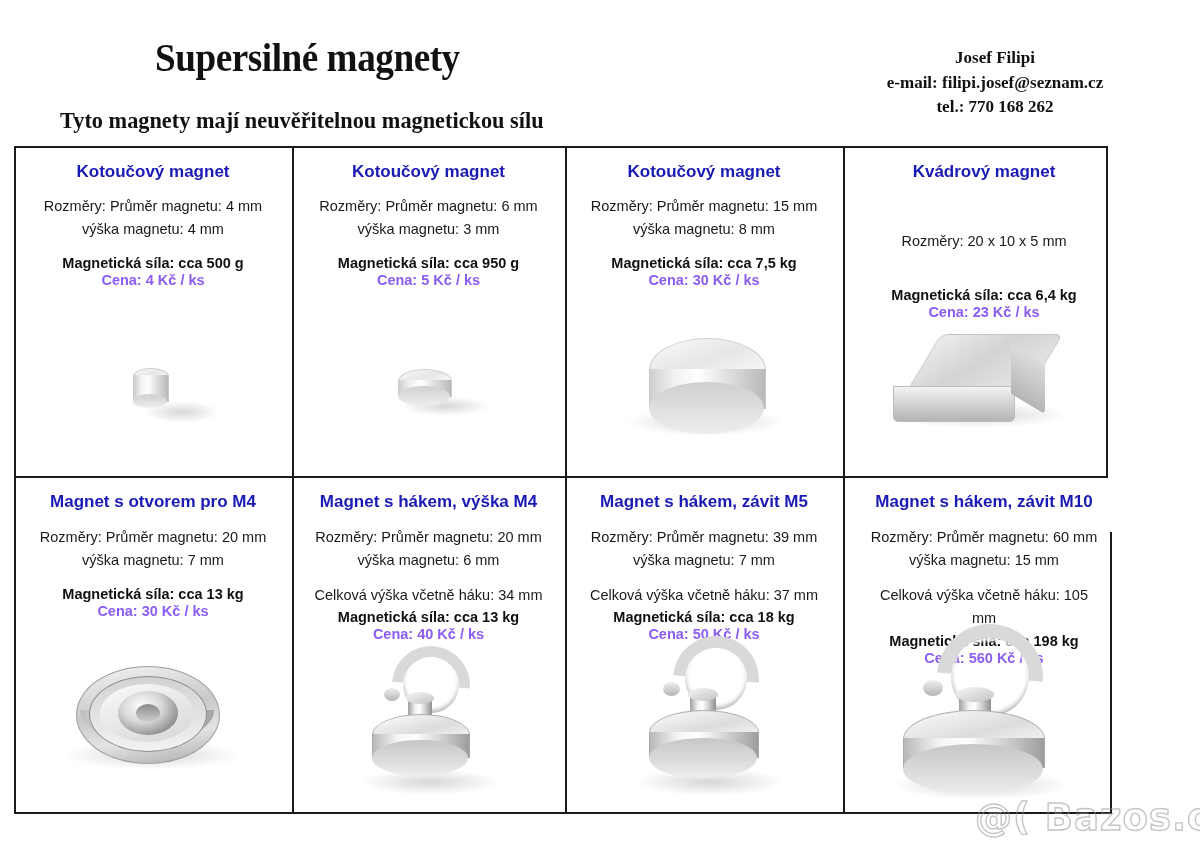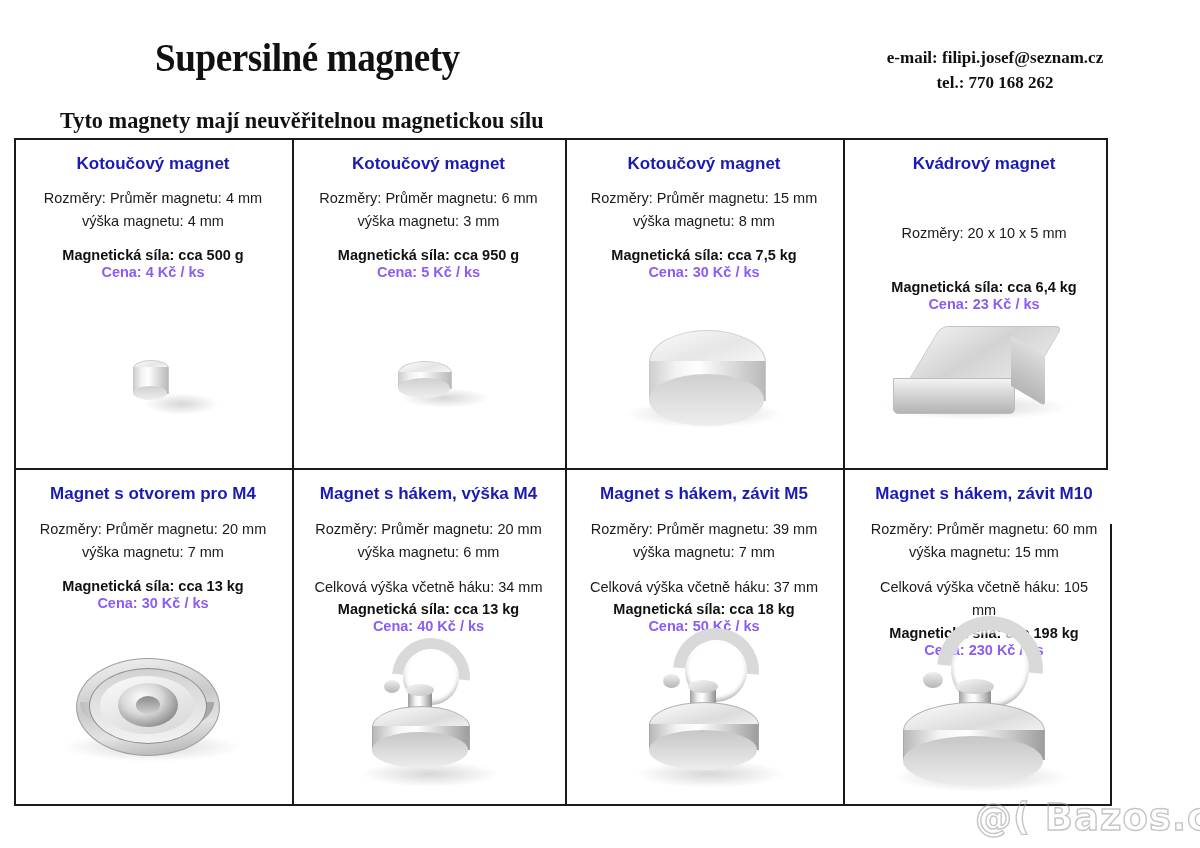--- a/index.html
+++ b/index.html
@@ -35,21 +35,21 @@
     font-family:"Liberation Serif", serif;
     font-weight:bold;color:#111;
     line-height:1.45;
   }
   .contact .c-name{font-size:17px;}
   .contact .c-mail{font-size:17px;}
   .contact .c-tel{font-size:17px;}
 
   
   .grid{
-    position:absolute;left:14px;top:138px;
+    position:absolute;left:14px;top:146px;
     width:1094px;height:688px;
   }
   .row{position:absolute;left:0;width:1094px;display:flex;}
   .row1{top:0;height:330px;}
   .row2{top:330px;height:358px;}
 
   .cell{
     position:relative;
     box-sizing:border-box;
     padding:0;
@@ -236,20 +236,21 @@
 </style>
 </head>
 <body>
 
 <div class="page">
 
   <div class="header">
     <div class="title">Supersilné magnety</div>
     <div class="subtitle">Tyto magnety mají neuvěřitelnou magnetickou sílu</div>
     <div class="contact">
+      <div class="c-name">Josef Filipi</div>
       <div class="c-mail">e-mail: filipi.josef@seznam.cz</div>
       <div class="c-tel">tel.: 770 168 262</div>
     </div>
   </div>
 
   <div class="grid">
 
     <div class="line h-top"></div>
     <div class="line h-mid"></div>
     <div class="line h-bot"></div>
@@ -413,21 +414,21 @@
 
       <div class="cell c-d">
         <div class="ctitle">Magnet s hákem, závit M10</div>
         <div class="cbody">
           <div>Rozměry: Průměr magnetu: 60 mm</div>
           <div>výška magnetu: 15 mm</div>
           <span class="spacer"></span>
           <div>Celková výška včetně háku: 105 mm</div>
         </div>
         <div class="cforce">Magnetická síla: cca 198 kg</div>
-        <div class="cprice">Cena: 230 Kč / ks</div>
+        <div class="cprice">Cena: 560 Kč / ks</div>
         <div class="art" style="top:144px;height:210px;">
           <div class="shadow" style="left:48px;top:150px;width:180px;height:30px;"></div>
           <div class="hookmag" style="left:58px;top:2px;width:160px;height:180px;">
             <div class="hook" style="left:36px;top:2px;width:78px;height:78px;border-width:14px;"></div>
             <div class="hook-tip" style="left:22px;top:58px;width:20px;height:16px;"></div>
             <div class="nut" style="left:58px;top:70px;width:32px;height:56px;"></div>
             <div class="nut-top" style="left:55px;top:65px;width:38px;height:15px;"></div>
             <div class="base-top" style="left:2px;top:88px;width:140px;height:56px;"></div>
             <div class="base-side" style="left:2px;top:116px;width:140px;height:30px;"></div>
             <div class="base-bot" style="left:2px;top:122px;width:140px;height:50px;"></div>

